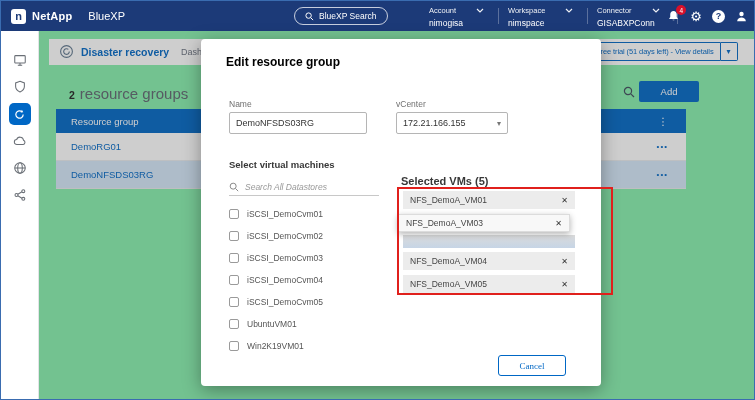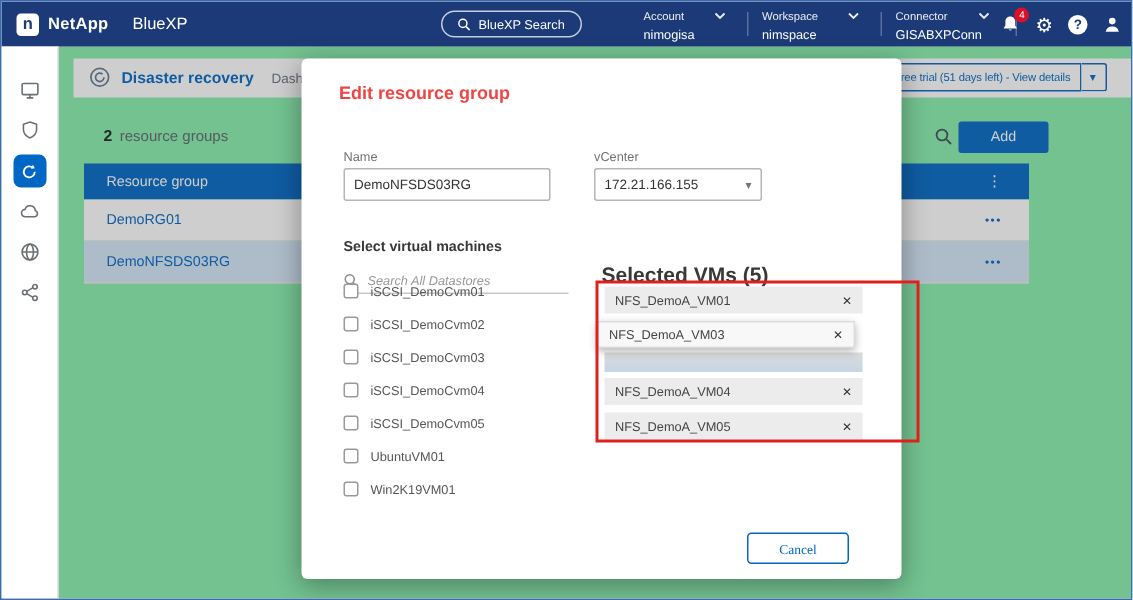--- a/index.html
+++ b/index.html
@@ -32,52 +32,52 @@
   .content { position:absolute; left:38px; top:30px; right:0; bottom:0; background:#86efac; z-index:1; }
   .page-header { position:absolute; left:10px; top:8px; right:0; height:26px; background:#fff; display:flex; align-items:center; }
   .ph-icon { position:absolute; left:10px; top:5px; }
   .page-title { position:absolute; left:32px; top:7px; font-size:10.5px; color:#0067c5; font-weight:bold; }
   .nav-tab { position:absolute; left:132px; top:8px; font-size:9px; color:#6b7280; cursor:pointer; }
   .trial-btn { position:absolute; left:540px; top:3px; height:19px; display:flex; }
   .trial-main { height:19px; display:flex; align-items:center; padding:0 6px; border:1px solid #0067c5; border-radius:2px 0 0 2px; background:#fff; color:#0067c5; font-size:7.5px; letter-spacing:-.1px; cursor:pointer; }
   .trial-caret { width:17px; height:19px; border:1px solid #0067c5; border-left:none; border-radius:0 2px 2px 0; background:#fff; color:#0067c5; font-size:8px; display:flex; align-items:center; justify-content:center; cursor:pointer; }
   .count-row { position:absolute; left:30px; top:54px; display:flex; align-items:baseline; gap:5px; }
   .count-num { font-size:10.5px; font-weight:bold; color:#222; }
-  .count-label { font-size:10px; color:#5f6670; }
+  .count-label { font-size:15px; color:#5f6670; }
   .content-search { position:absolute; left:584px; top:53px; cursor:pointer; }
   .add-btn { position:absolute; left:600px; top:50px; width:60px; height:21px; background:#0067c5; color:#fff; border:none; border-radius:2px; font-size:9.5px; cursor:pointer; font-family:inherit; }
   .rg-table { position:absolute; left:17px; top:78px; width:630px; }
   .thead { height:24px; background:#0067c5; color:#fff; display:flex; align-items:center; padding-left:15px; position:relative; font-size:9.5px; }
   .col-menu { position:absolute; right:18px; font-size:10px; cursor:pointer; }
   .trow { height:28px; background:#fff; display:flex; align-items:center; padding-left:15px; position:relative; border-bottom:1px solid #e8ebee; }
   .trow.selected { background:#d5e7f8; }
   .tcell-link { font-size:9.5px; color:#0067c5; cursor:pointer; }
   .row-menu { position:absolute; right:18px; font-size:8px; letter-spacing:1px; color:#0067c5; cursor:pointer; }
 
   
   .dim-overlay { position:absolute; left:38px; top:30px; right:0; bottom:0; background:rgba(60,60,60,.25); z-index:20; }
 
   
   .modal { position:absolute; left:200px; top:38px; width:400px; height:347px; background:#fff; border-radius:4px; box-shadow:0 4px 18px rgba(0,0,0,.35); z-index:30; }
-  .modal-title { position:absolute; left:25px; top:16px; font-size:12px; font-weight:bold; color:#ef4444; }
+  .modal-title { position:absolute; left:25px; top:16px; font-size:12px; font-weight:bold; color:#000000; }
   .field-label { position:absolute; font-size:8.5px; color:#707070; }
   .lbl-name { left:28px; top:60px; }
   .lbl-vcenter { left:195px; top:60px; }
   .text-input { position:absolute; left:28px; top:73px; width:138px; height:22px; border:1px solid #b5b5b5; border-radius:2px; font-size:9px; color:#333; padding:0 6px; font-family:inherit; }
   .select-box { position:absolute; left:195px; top:73px; width:112px; height:22px; border:1px solid #b5b5b5; border-radius:2px; display:flex; align-items:center; justify-content:space-between; padding:0 6px; font-size:9px; color:#333; cursor:pointer; }
   .select-caret { color:#777; font-size:8px; }
   .section-label { position:absolute; left:28px; top:120px; font-size:9.5px; font-weight:bold; color:#383838; }
   .search-field { position:absolute; left:28px; top:140px; width:150px; height:17px; border-bottom:1px solid #c8c8c8; display:flex; align-items:center; gap:6px; }
   .search-field input { border:none; outline:none; font-size:8.5px; color:#555; width:120px; font-family:inherit; background:transparent;font-style:italic; }
   .search-field input::placeholder { color:#999; }
-  .vm-list { position:absolute; left:28px; top:144px; width:150px; }
+  .vm-list { position:absolute; left:28px; top:164px; width:150px; }
   .vm-row { height:22px; display:flex; align-items:center; gap:8px; cursor:pointer; }
   .cb { width:10px; height:10px; border:1px solid #9a9a9a; border-radius:2px; background:#fff; flex:none; }
   .vm-name { font-size:8.5px; color:#555; }
-  .selected-label { position:absolute; left:200px; top:136px; font-size:14px; font-weight:bold; color:#383838; }
+  .selected-label { position:absolute; left:200px; top:136px; font-size:11px; font-weight:bold; color:#383838; }
   .selected-list { position:absolute; left:202px; top:152px; width:172px;text-align:right; }
   .chip { height:18px; background:#ececec; display:flex; align-items:center; justify-content:space-between; padding:0 7px; margin-bottom:5px; font-size:8.5px; color:#444; cursor:grab; }
   .chip .chip-x { font-size:8px; color:#333; cursor:pointer; padding-left:6px; }
   .chip.dragging { transform:translateX(-5px); background:#f8f8f8; border:1px solid #dcdcdc; box-shadow:0 2px 6px rgba(0,0,0,.3); margin-bottom:3px; }
   .drop-placeholder { height:13px; background:linear-gradient(180deg,#dadada,#c6d5e6); margin-bottom:4px; }
   .btn-save { position:absolute; left:215px; top:316px; width:68px; height:21px; background:#0067c5; color:#fff; border:none; border-radius:3px; font-size:9px; cursor:pointer; font-family:inherit; }
   .btn-cancel { position:absolute; left:297px; top:316px; width:68px; height:21px; background:#fff; color:#0067c5; border:1px solid #0067c5; border-radius:3px; font-size:9px; cursor:pointer; font-family:Liberation Serif, serif; }
 
   
   .annotation-box { position:absolute; left:396px; top:186px; width:216px; height:108px; border:2px solid #e0201c; z-index:40; pointer-events:none; }

